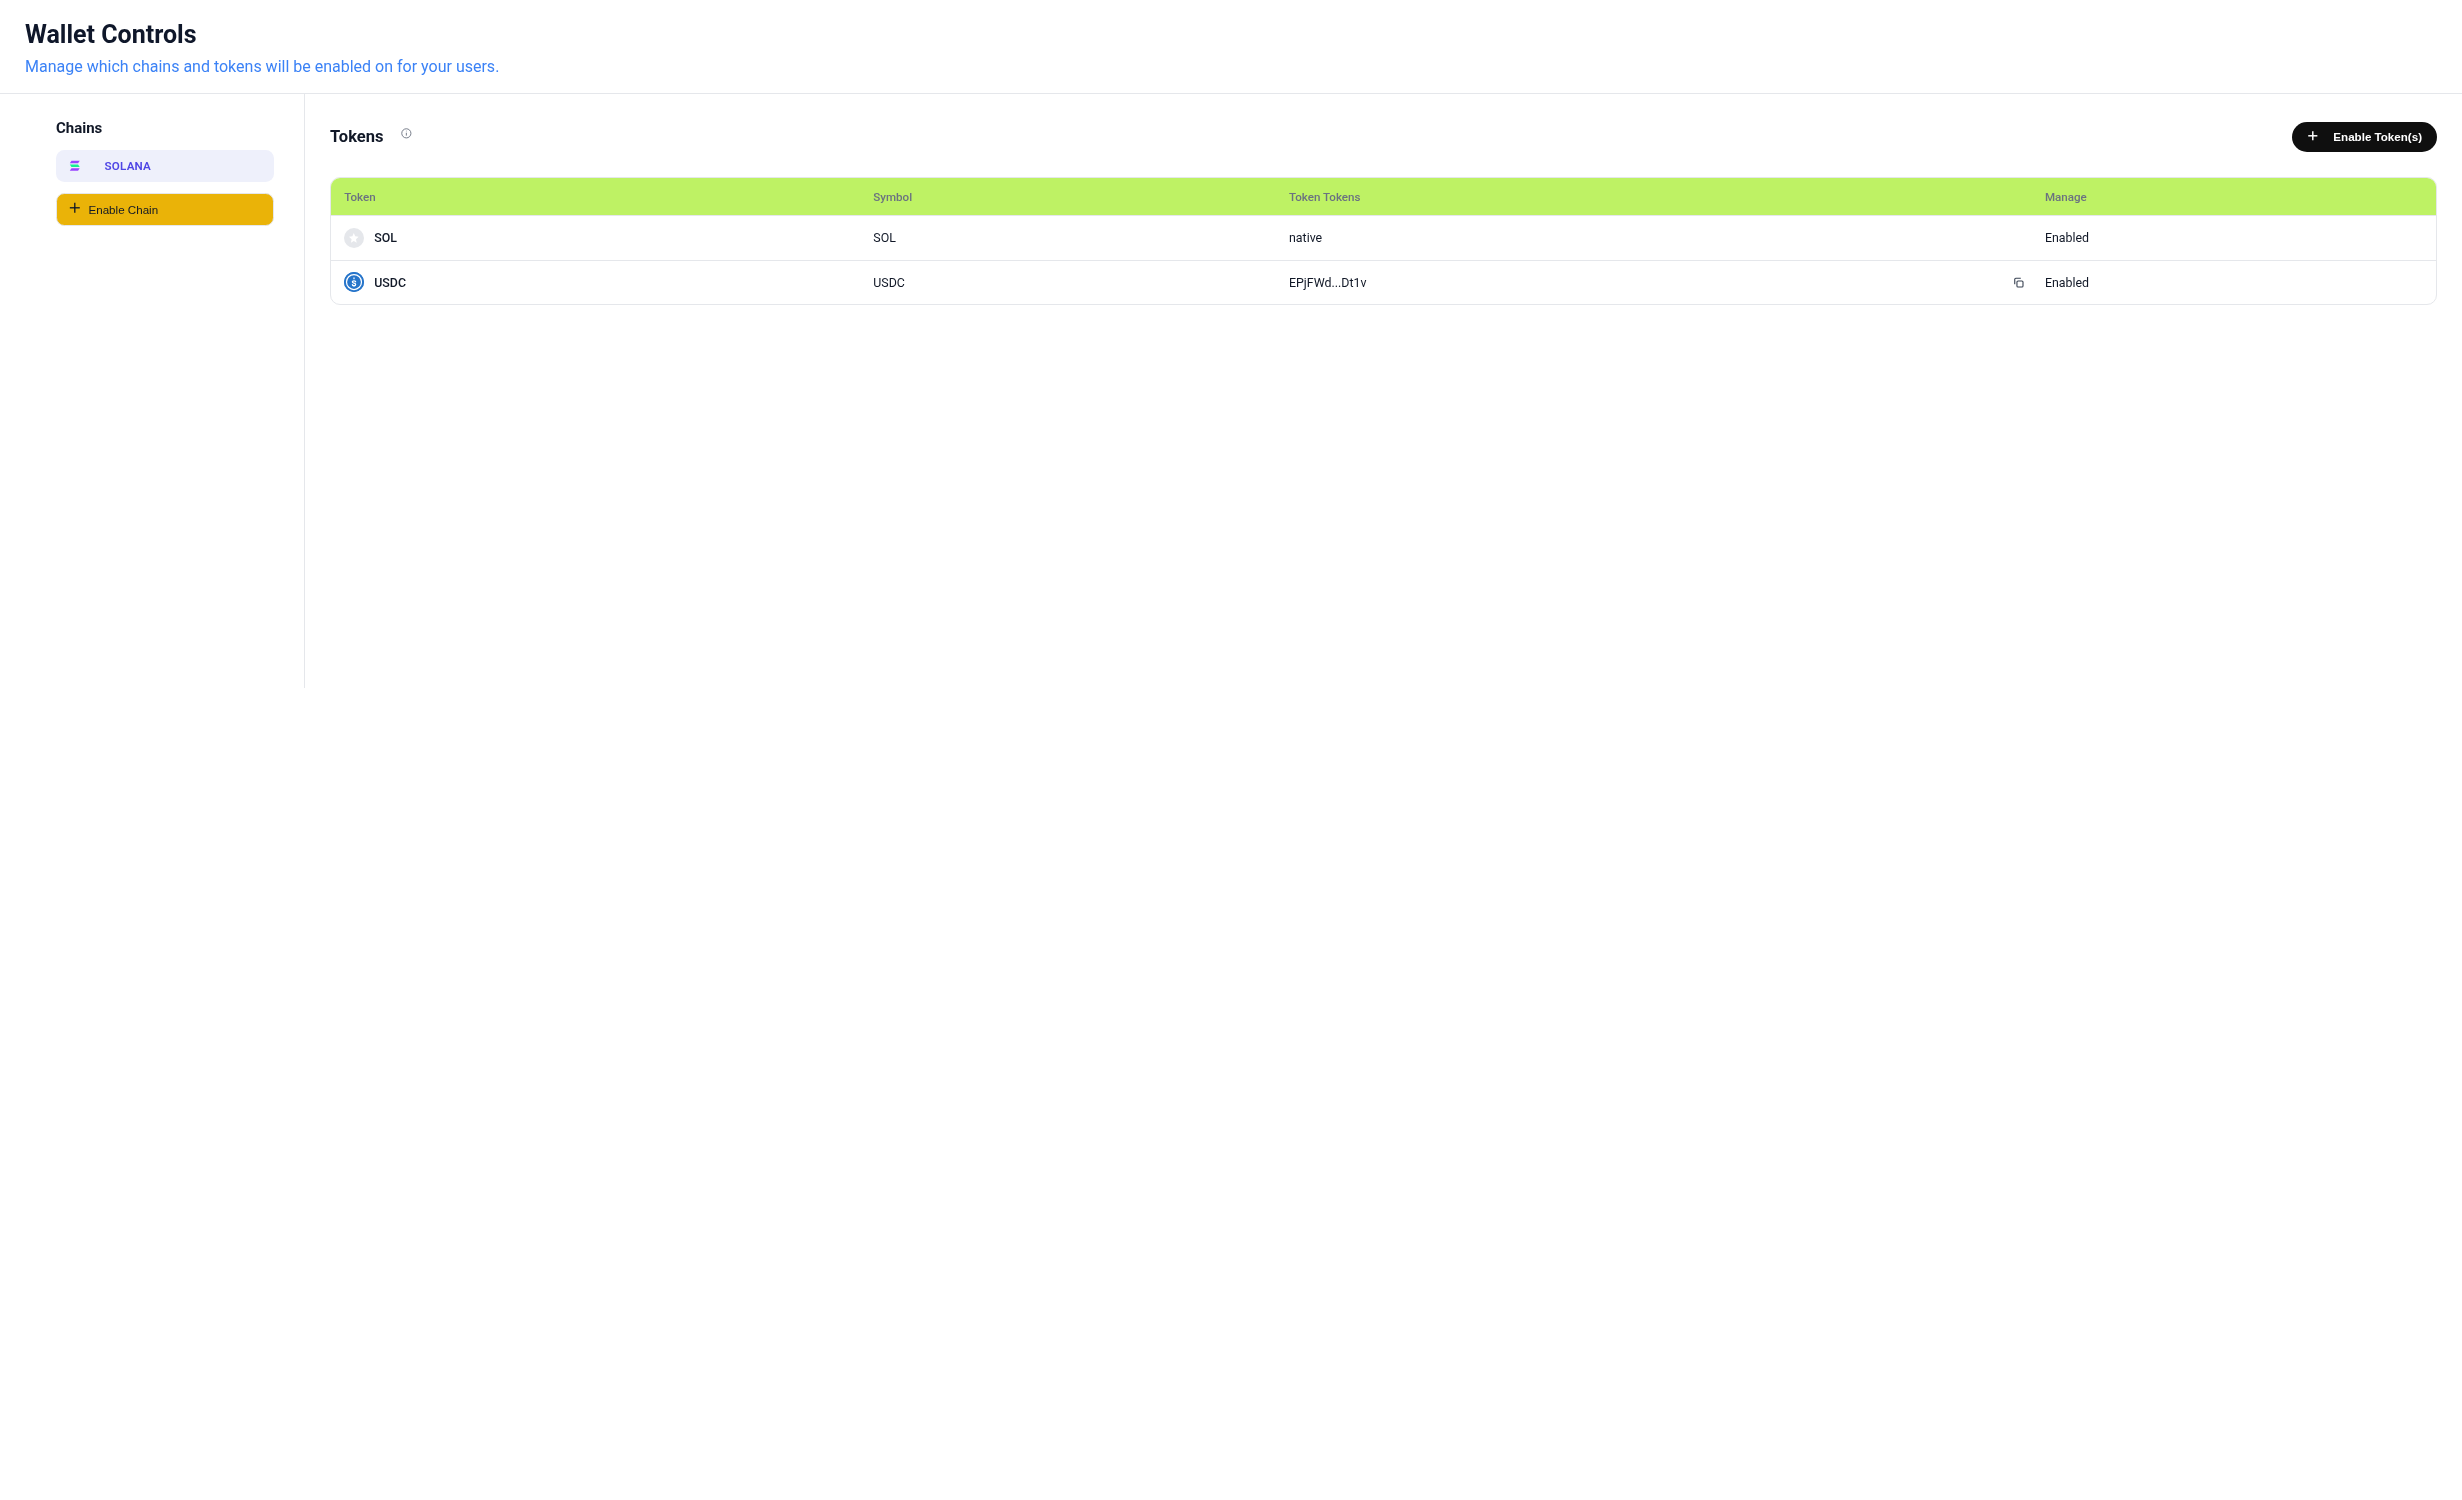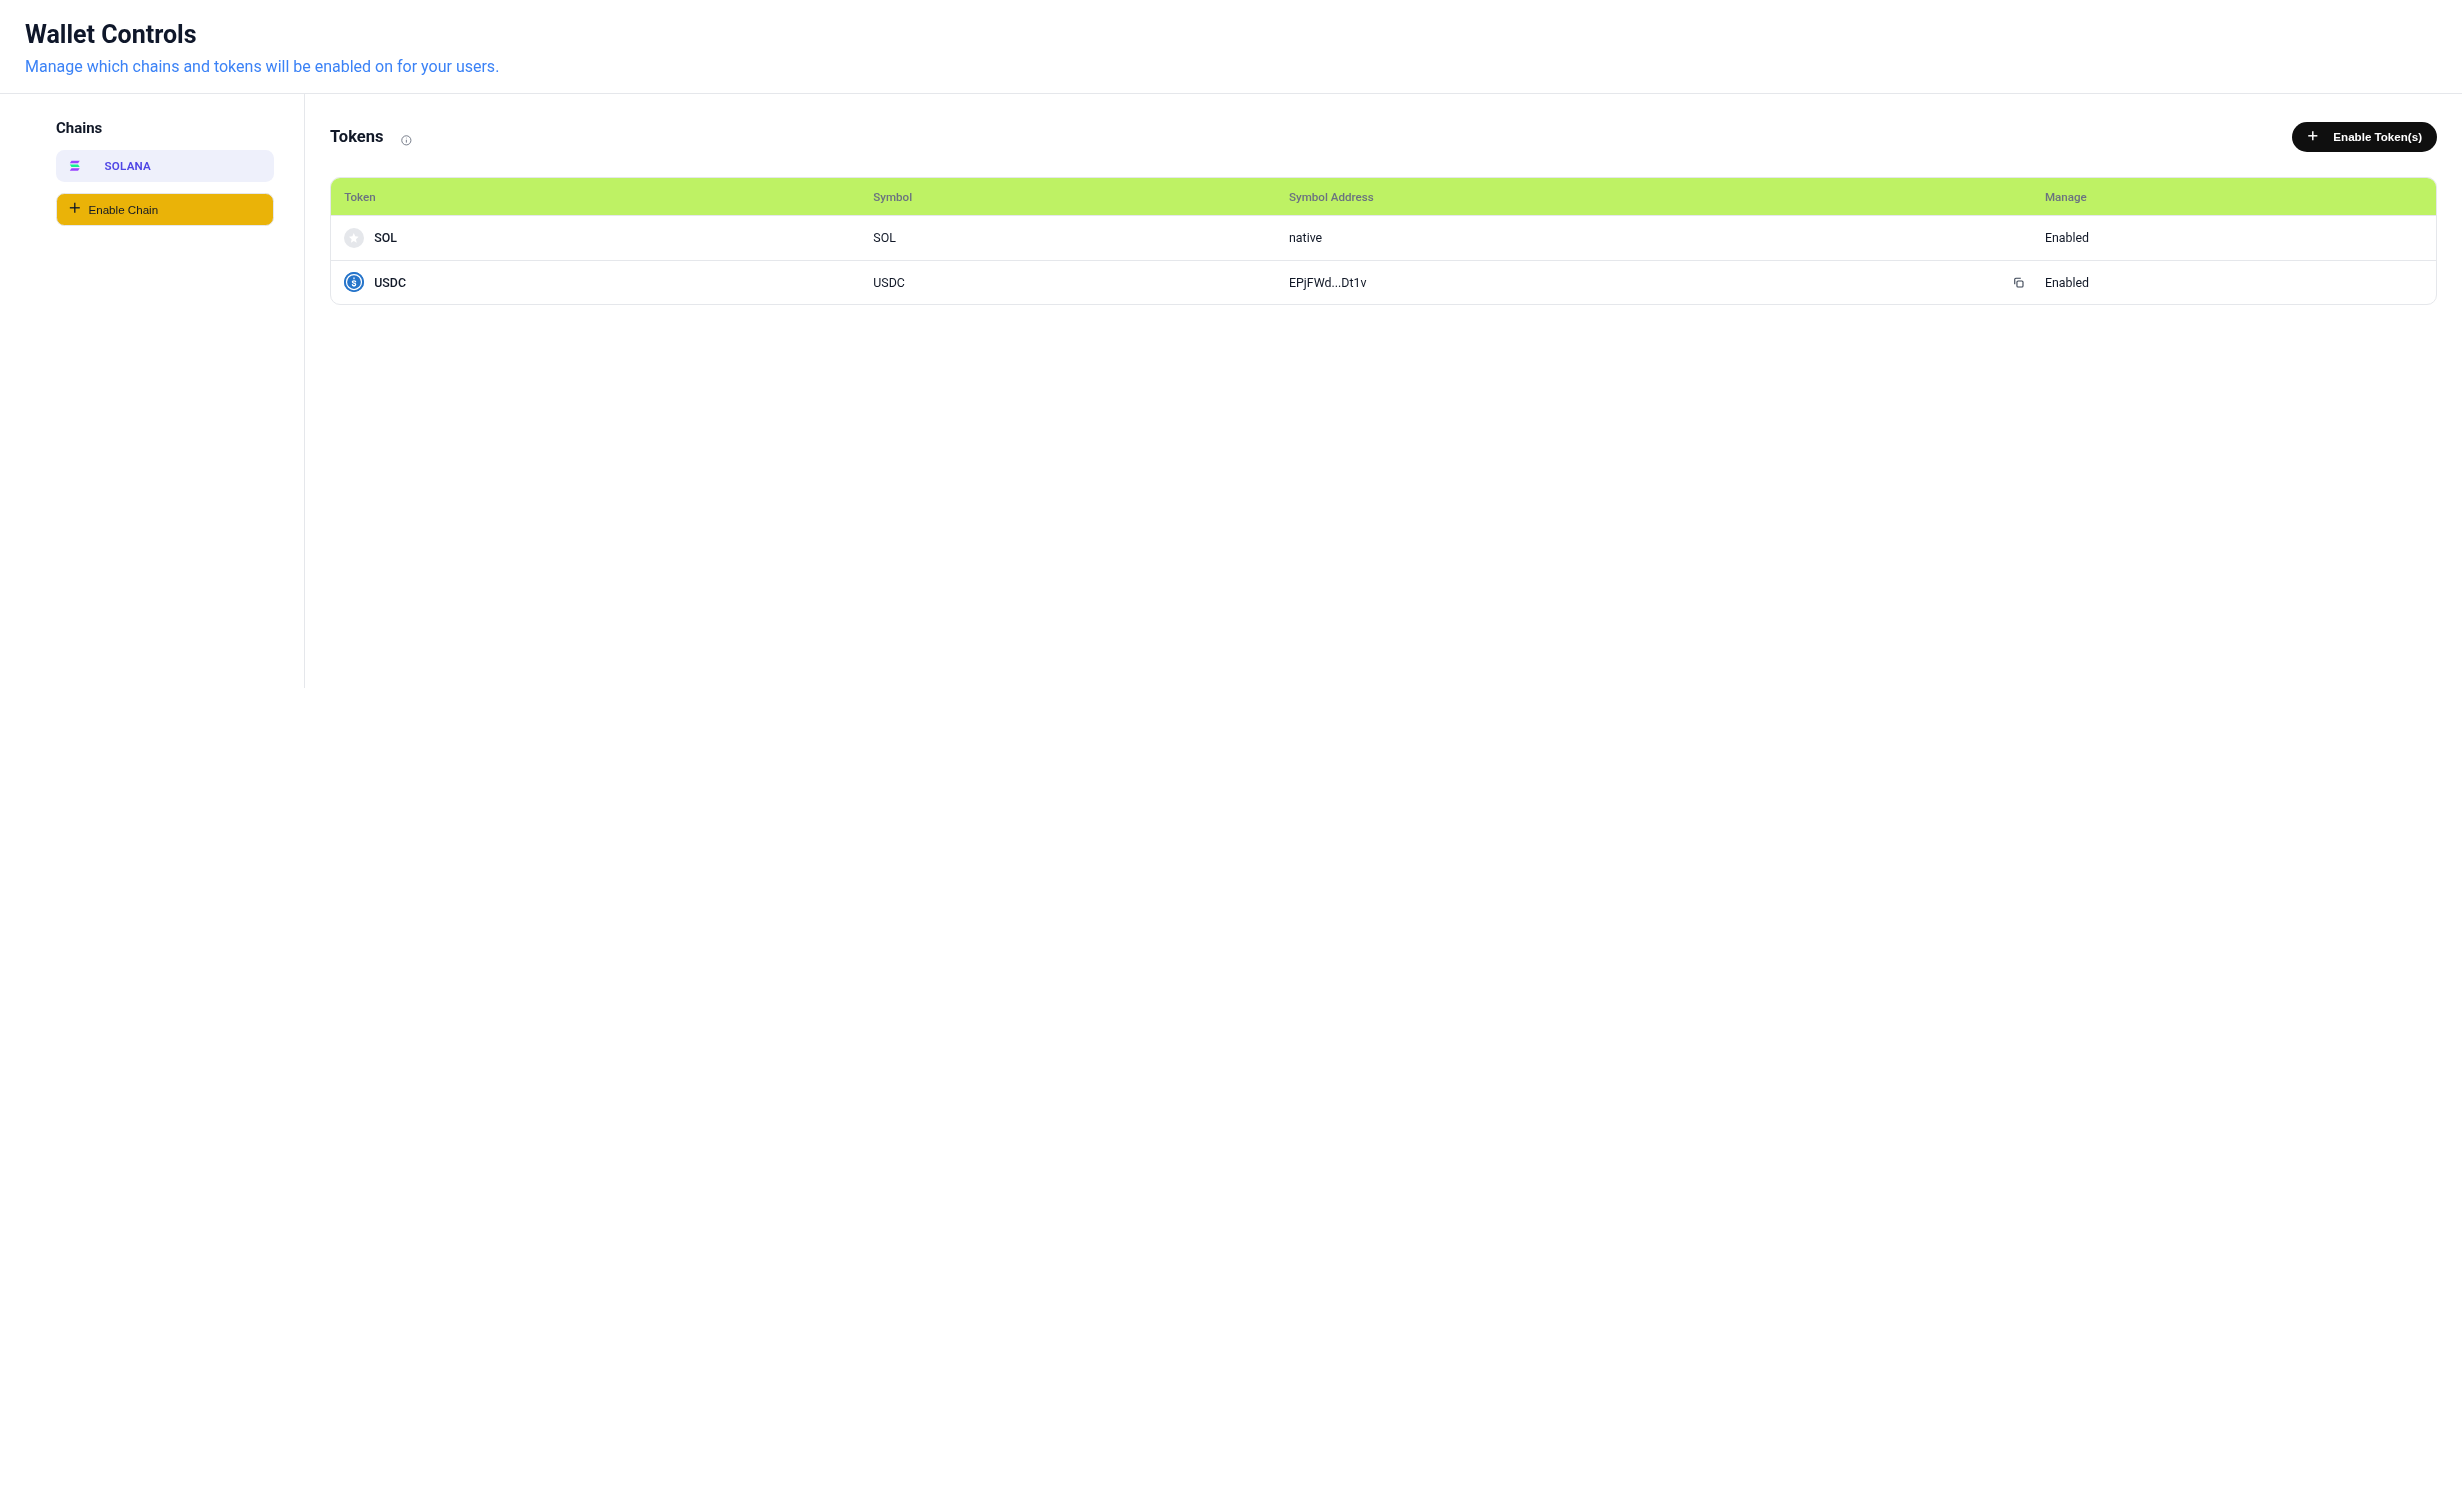--- a/index.html
+++ b/index.html
@@ -90,21 +90,21 @@
       padding: 28px 25px 25px 25px;
     }
     .tokens-header {
       display: flex;
       align-items: center;
       justify-content: space-between;
       margin-bottom: 25px;
     }
     .tokens-title-wrap {
       display: flex;
-      align-items: flex-end;
+      align-items: flex-start;
       gap: 17px;
     }
     .tokens-title-wrap h2 {
       font-size: 16.5px;
       font-weight: 700;
       color: #111827;
     }
     .info-icon {
       width: 11.6px;
       height: 11.6px;
@@ -253,21 +253,21 @@
             </svg>
           </span>
           <span>Enable Token(s)</span>
         </button>
       </div>
 
       <div class="tokens-table">
         <div class="table-row table-header">
           <div class="th">Token</div>
           <div class="th">Symbol</div>
-          <div class="th">Symbol Address</div>
+          <div class="th">Token Tokens</div>
           <div class="th">Manage</div>
         </div>
 
         <div class="table-row">
           <div class="token-cell">
             <span class="token-icon grey">
               <svg width="11.6" height="11.6" viewBox="0 0 24 24" fill="#ffffff">
                 <path d="M12 2l2.9 6.9L22 10l-5.5 4.8L18 22l-6-3.6L6 22l1.5-7.2L2 10l7.1-1.1L12 2z"></path>
               </svg>
             </span>

